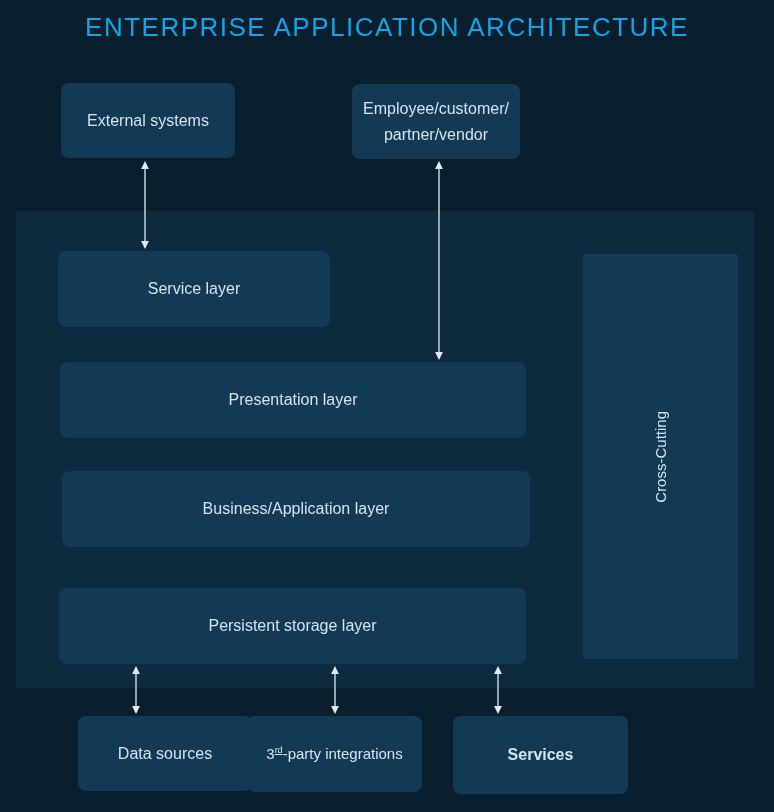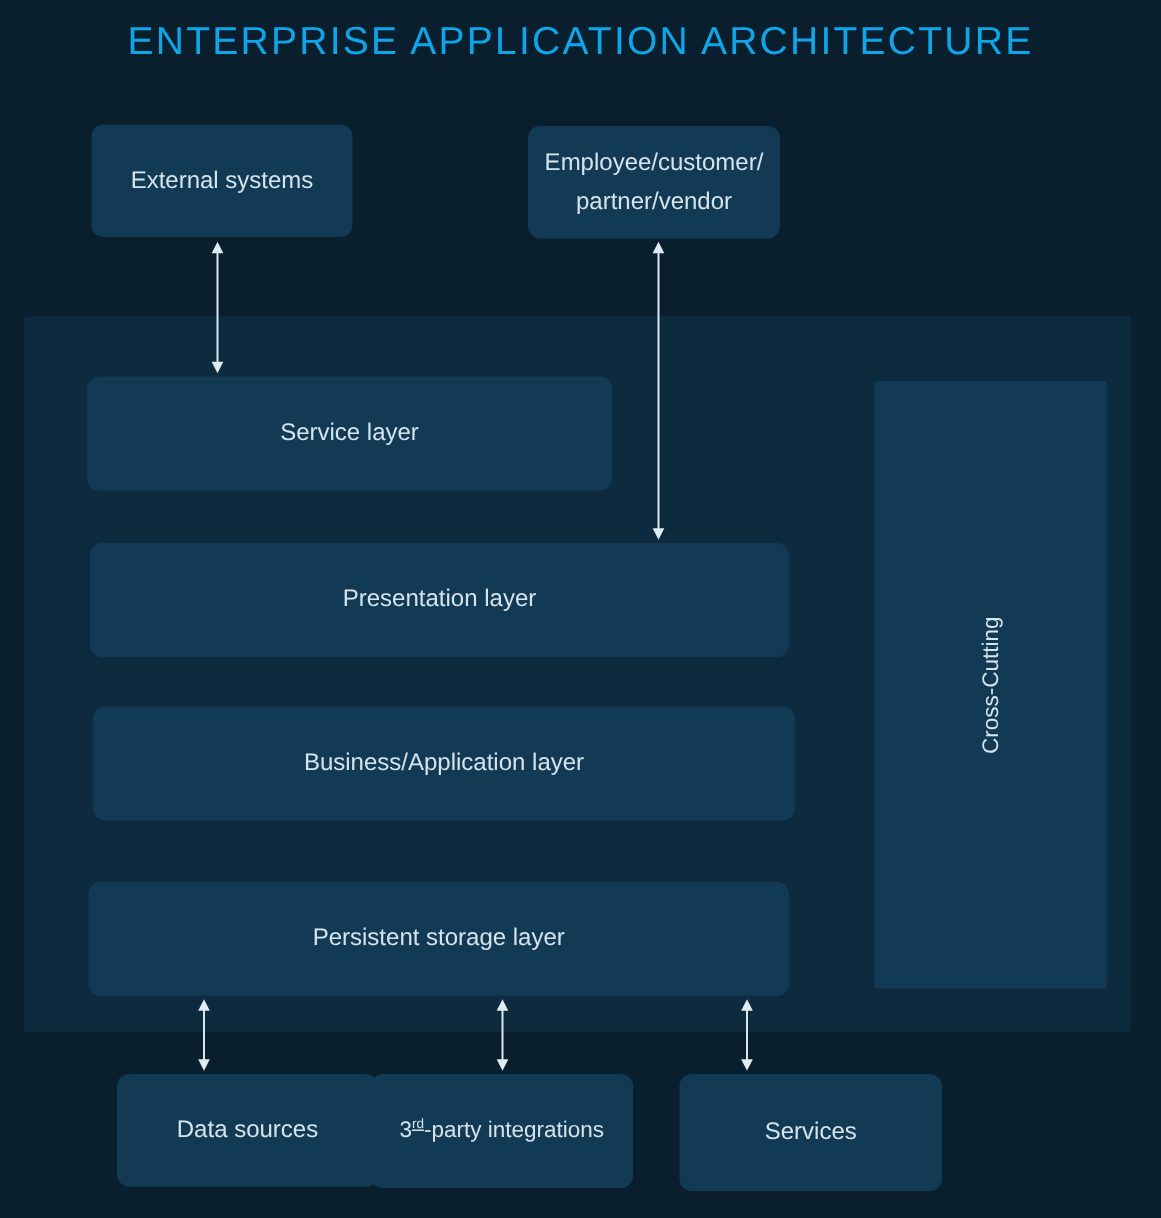--- a/index.html
+++ b/index.html
@@ -63,21 +63,21 @@
 
 <div class="box" style="left:61px; top:83px; width:174px; height:75px;">
   <span>External systems</span>
 </div>
 
 <div class="box" style="left:352px; top:84px; width:168px; height:75px; white-space:pre-line;">
   <span>Employee/customer/
 partner/vendor</span>
 </div>
 
-<div class="box" style="left:58px; top:251px; width:350px; height:76px;">
+<div class="box" style="left:58px; top:251px; width:272px; height:76px;">
   <span>Service layer</span>
 </div>
 
 <div class="box" style="left:60px; top:362px; width:466px; height:76px;">
   <span>Presentation layer</span>
 </div>
 
 <div class="box" style="left:62px; top:471px; width:468px; height:76px;">
   <span>Business/Application layer</span>
 </div>
@@ -91,21 +91,21 @@
 </div>
 
 <div class="box" style="left:47px; top:716px; width:174px; height:75px;margin-left:31px;">
   <span>Data sources</span>
 </div>
 
 <div class="box" style="left:247px; top:716px; width:175px; height:76px; font-size:15px;">
   <span>3<sup style="font-size:9px;text-decoration:underline;">rd</sup>-party integrations</span>
 </div>
 
-<div class="box" style="left:453px; top:716px; width:175px; height:78px;">
+<div class="box" style="left:453px; top:716px; width:175px; height:78px;font-weight:bold;">
   <span>Services</span>
 </div>
 
 <svg class="arrows">
   <defs>
     <marker id="ah" markerWidth="8" markerHeight="8" refX="4" refY="4" orient="auto">
       <path d="M1,1 L7,4 L1,7 Z" fill="#e0ecf2"></path>
     </marker>
     <marker id="ahs" markerWidth="8" markerHeight="8" refX="4" refY="4" orient="auto-start-reverse">
       <path d="M1,1 L7,4 L1,7 Z" fill="#e0ecf2"></path>

